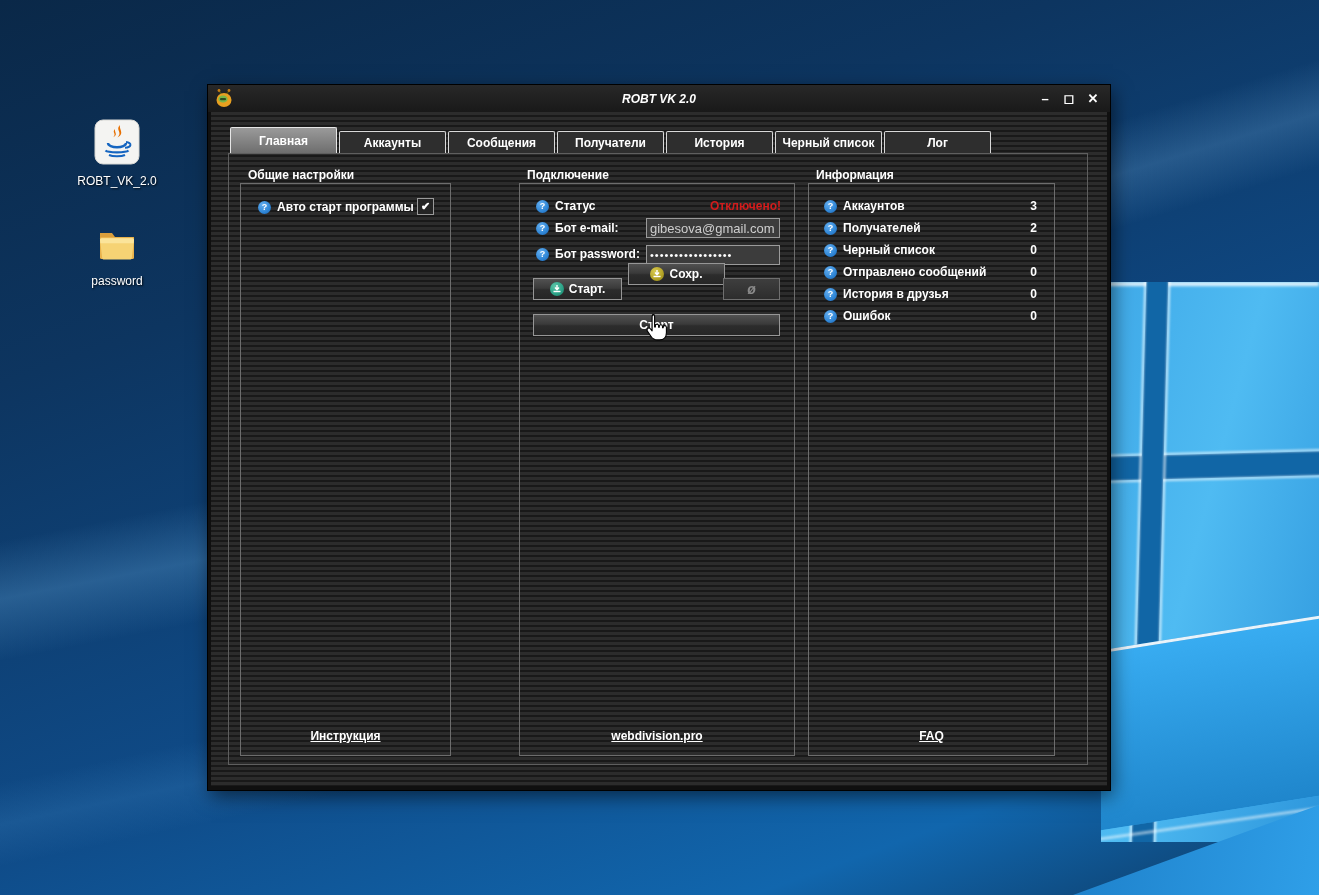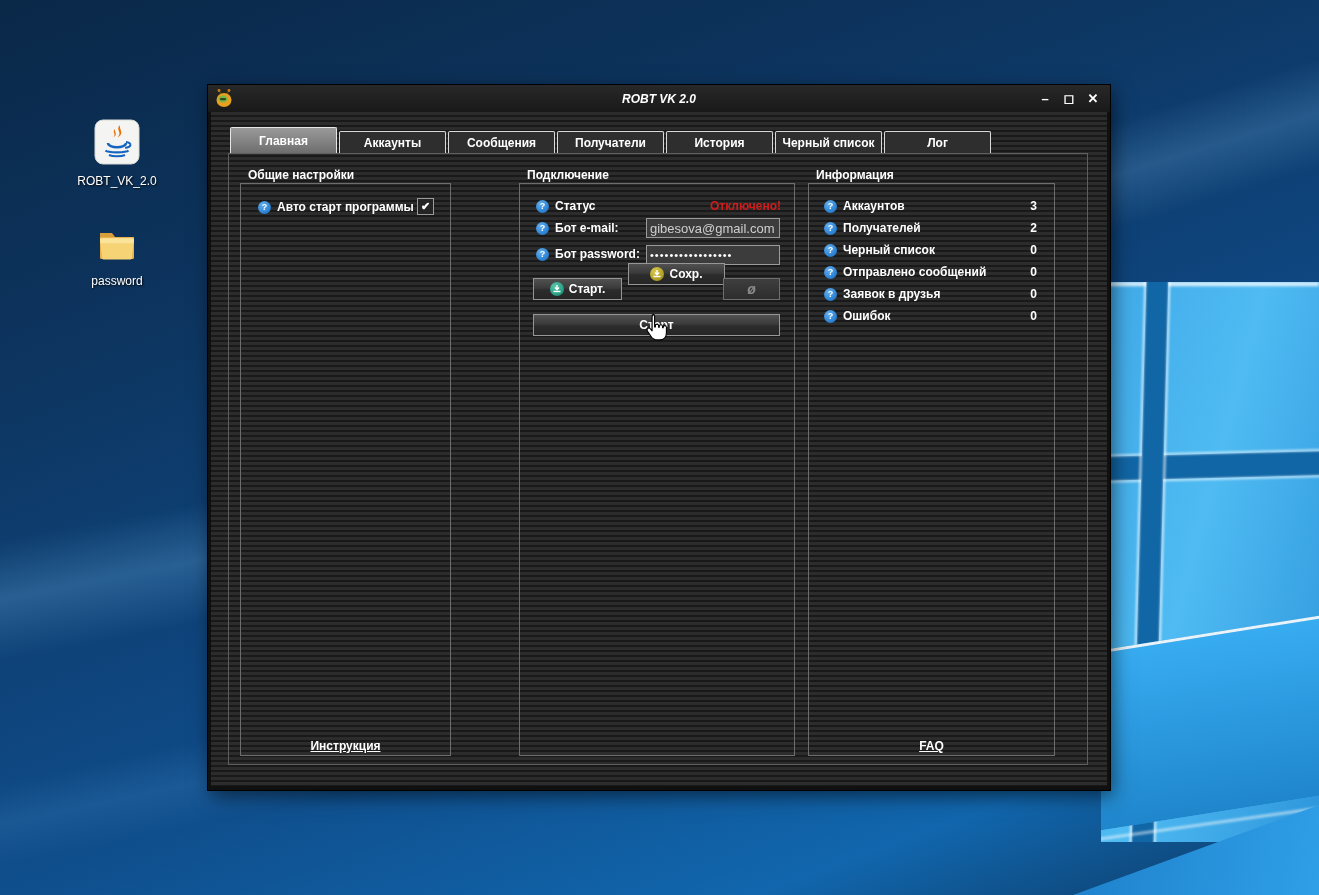--- a/index.html
+++ b/index.html
@@ -53,21 +53,21 @@
        border:1px solid #d9d9d9;border-bottom:none;border-radius:2px 2px 0 0;box-sizing:border-box;}
   .tab.active{height:26px;line-height:26px;background:linear-gradient(#9a9a9a,#6e6e6e);border-color:#e6e6e6;}
   .content{position:absolute;left:17px;top:41px;width:860px;height:612px;border:1px solid #5f5f5f;box-sizing:border-box;}
   
   .panel{position:absolute;top:56px;height:588px;}
   .p-left{left:29px;width:211px;}
   .p-mid{left:308px;width:276px;border-radius:23px;}
   .p-right{left:597px;width:247px;}
   .gb-title{position:absolute;left:8px;top:0;height:15px;color:#fff;font-size:12px;font-weight:bold;white-space:nowrap;}
   .gb-box{position:absolute;left:0;right:0;top:15px;bottom:0;border:1px solid #6d6d6d;box-sizing:border-box;}
-  .footer-link{position:absolute;left:0;right:0;bottom:2px;text-align:center;}
+  .footer-link{position:absolute;left:0;right:0;bottom:12px;text-align:center;}
   .footer-link span{color:#fff;font-size:12px;font-weight:bold;text-decoration:underline;}
   
   .qicon{display:inline-block;width:13px;height:13px;border-radius:50%;flex:none;
        background:radial-gradient(circle at 35% 30%,#63aef0,#2f86d6 60%,#1c64b4);
        color:#fff;font-size:9px;font-weight:bold;text-align:center;line-height:13px;}
   .row{position:absolute;display:flex;align-items:center;gap:6px;color:#fff;font-size:12px;font-weight:bold;}
   .row .val{position:absolute;right:0;}
   .red{color:#d21c1c;}
   
   .checkbox{position:absolute;width:15px;height:15px;background:#242424;border:1px solid #9a9a9a;
@@ -227,20 +227,23 @@
         <span>Сохр.</span>
       </div>
       <div class="btn disabled" style="left:204px;top:110px;width:57px;">
         <span class="eye-glyph">ø</span>
       </div>
 
       <div class="btn" style="left:14px;top:146px;width:247px;">
         <span>Старт</span>
       </div>
 
+      <div class="footer-link">
+        <span>webdivision.pro</span>
+      </div>
     </div>
 
     <div class="panel p-right">
       <div class="gb-title">Информация</div>
       <div class="gb-box"></div>
 
       <div class="row" style="left:16px;top:31px;right:18px;">
         <span class="qicon">?</span>
         <span>Аккаунтов</span>
         <span class="val">3</span>
@@ -255,21 +258,21 @@
         <span>Черный список</span>
         <span class="val">0</span>
       </div>
       <div class="row" style="left:16px;top:97px;right:18px;">
         <span class="qicon">?</span>
         <span>Отправлено сообщений</span>
         <span class="val">0</span>
       </div>
       <div class="row" style="left:16px;top:119px;right:18px;">
         <span class="qicon">?</span>
-        <span>Заявок в друзья</span>
+        <span>История в друзья</span>
         <span class="val">0</span>
       </div>
       <div class="row" style="left:16px;top:141px;right:18px;">
         <span class="qicon">?</span>
         <span>Ошибок</span>
         <span class="val">0</span>
       </div>
 
       <div class="footer-link">
         <span>FAQ</span>

